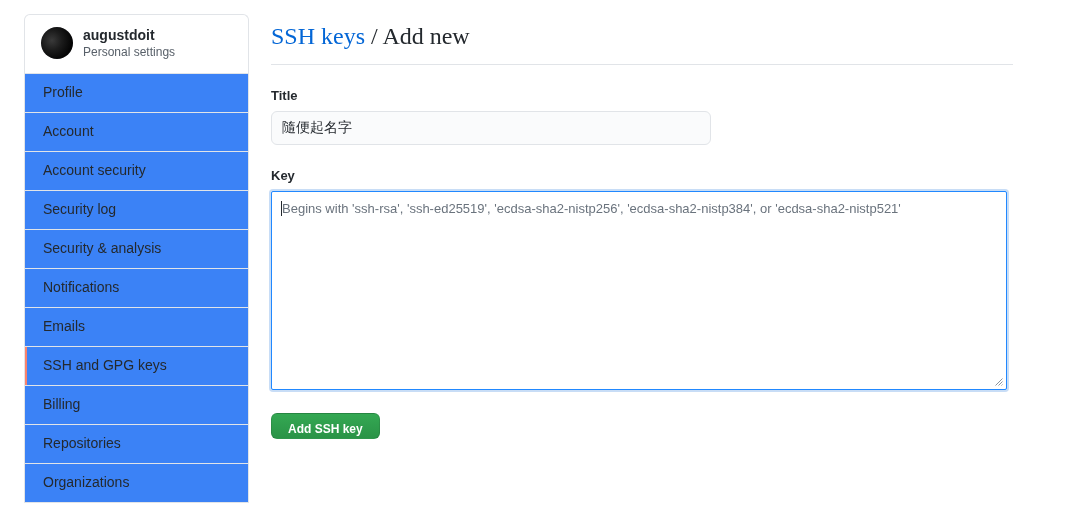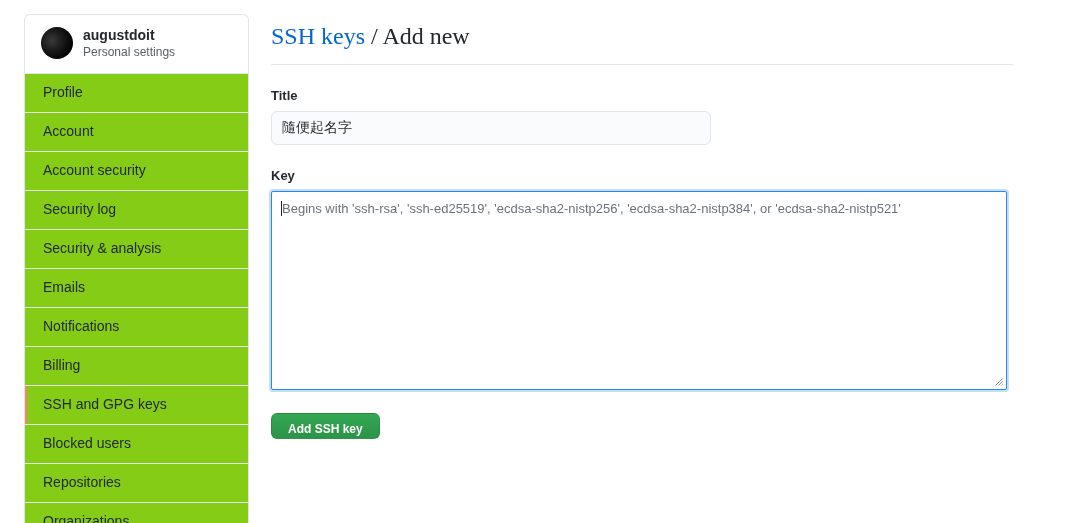--- a/index.html
+++ b/index.html
@@ -77,21 +77,21 @@
     padding: 0;
   }
   .nav-item {
     position: relative;
     font-size: 14px;
     color: #24292e;
     padding: 11px 16px 12px 18px;
     border-bottom: 1px solid #e1e4e8;
     line-height: 15px;
     white-space: nowrap;
-    background: #84cc16;
+    background: #3b82f6;
   }
   .nav-item.selected {
     font-weight: normal;
   }
   .nav-item.selected::before {
     content: "";
     position: absolute;
     left: -1px;
     top: 0;
     bottom: 0;
@@ -233,25 +233,24 @@
         <span class="user-sub">Personal settings</span>
       </div>
     </div>
 
     <ul class="nav-list">
       <li class="nav-item"><span>Profile</span></li>
       <li class="nav-item"><span>Account</span></li>
       <li class="nav-item"><span>Account security</span></li>
       <li class="nav-item"><span>Security log</span></li>
       <li class="nav-item"><span>Security &amp; analysis</span></li>
+      <li class="nav-item"><span>Notifications</span></li>
       <li class="nav-item"><span>Emails</span></li>
-      <li class="nav-item"><span>Notifications</span></li>
+      <li class="nav-item selected"><span>SSH and GPG keys</span></li>
       <li class="nav-item"><span>Billing</span></li>
-      <li class="nav-item selected"><span>SSH and GPG keys</span></li>
-      <li class="nav-item"><span>Blocked users</span></li>
       <li class="nav-item"><span>Repositories</span></li>
       <li class="nav-item"><span>Organizations</span></li>
     </ul>
   </div>
 
   <div class="main">
 
     <h1 class="page-heading">
       <a class="heading-link">SSH keys</a><span class="heading-sep"> / </span><span class="heading-current">Add new</span>
     </h1>

